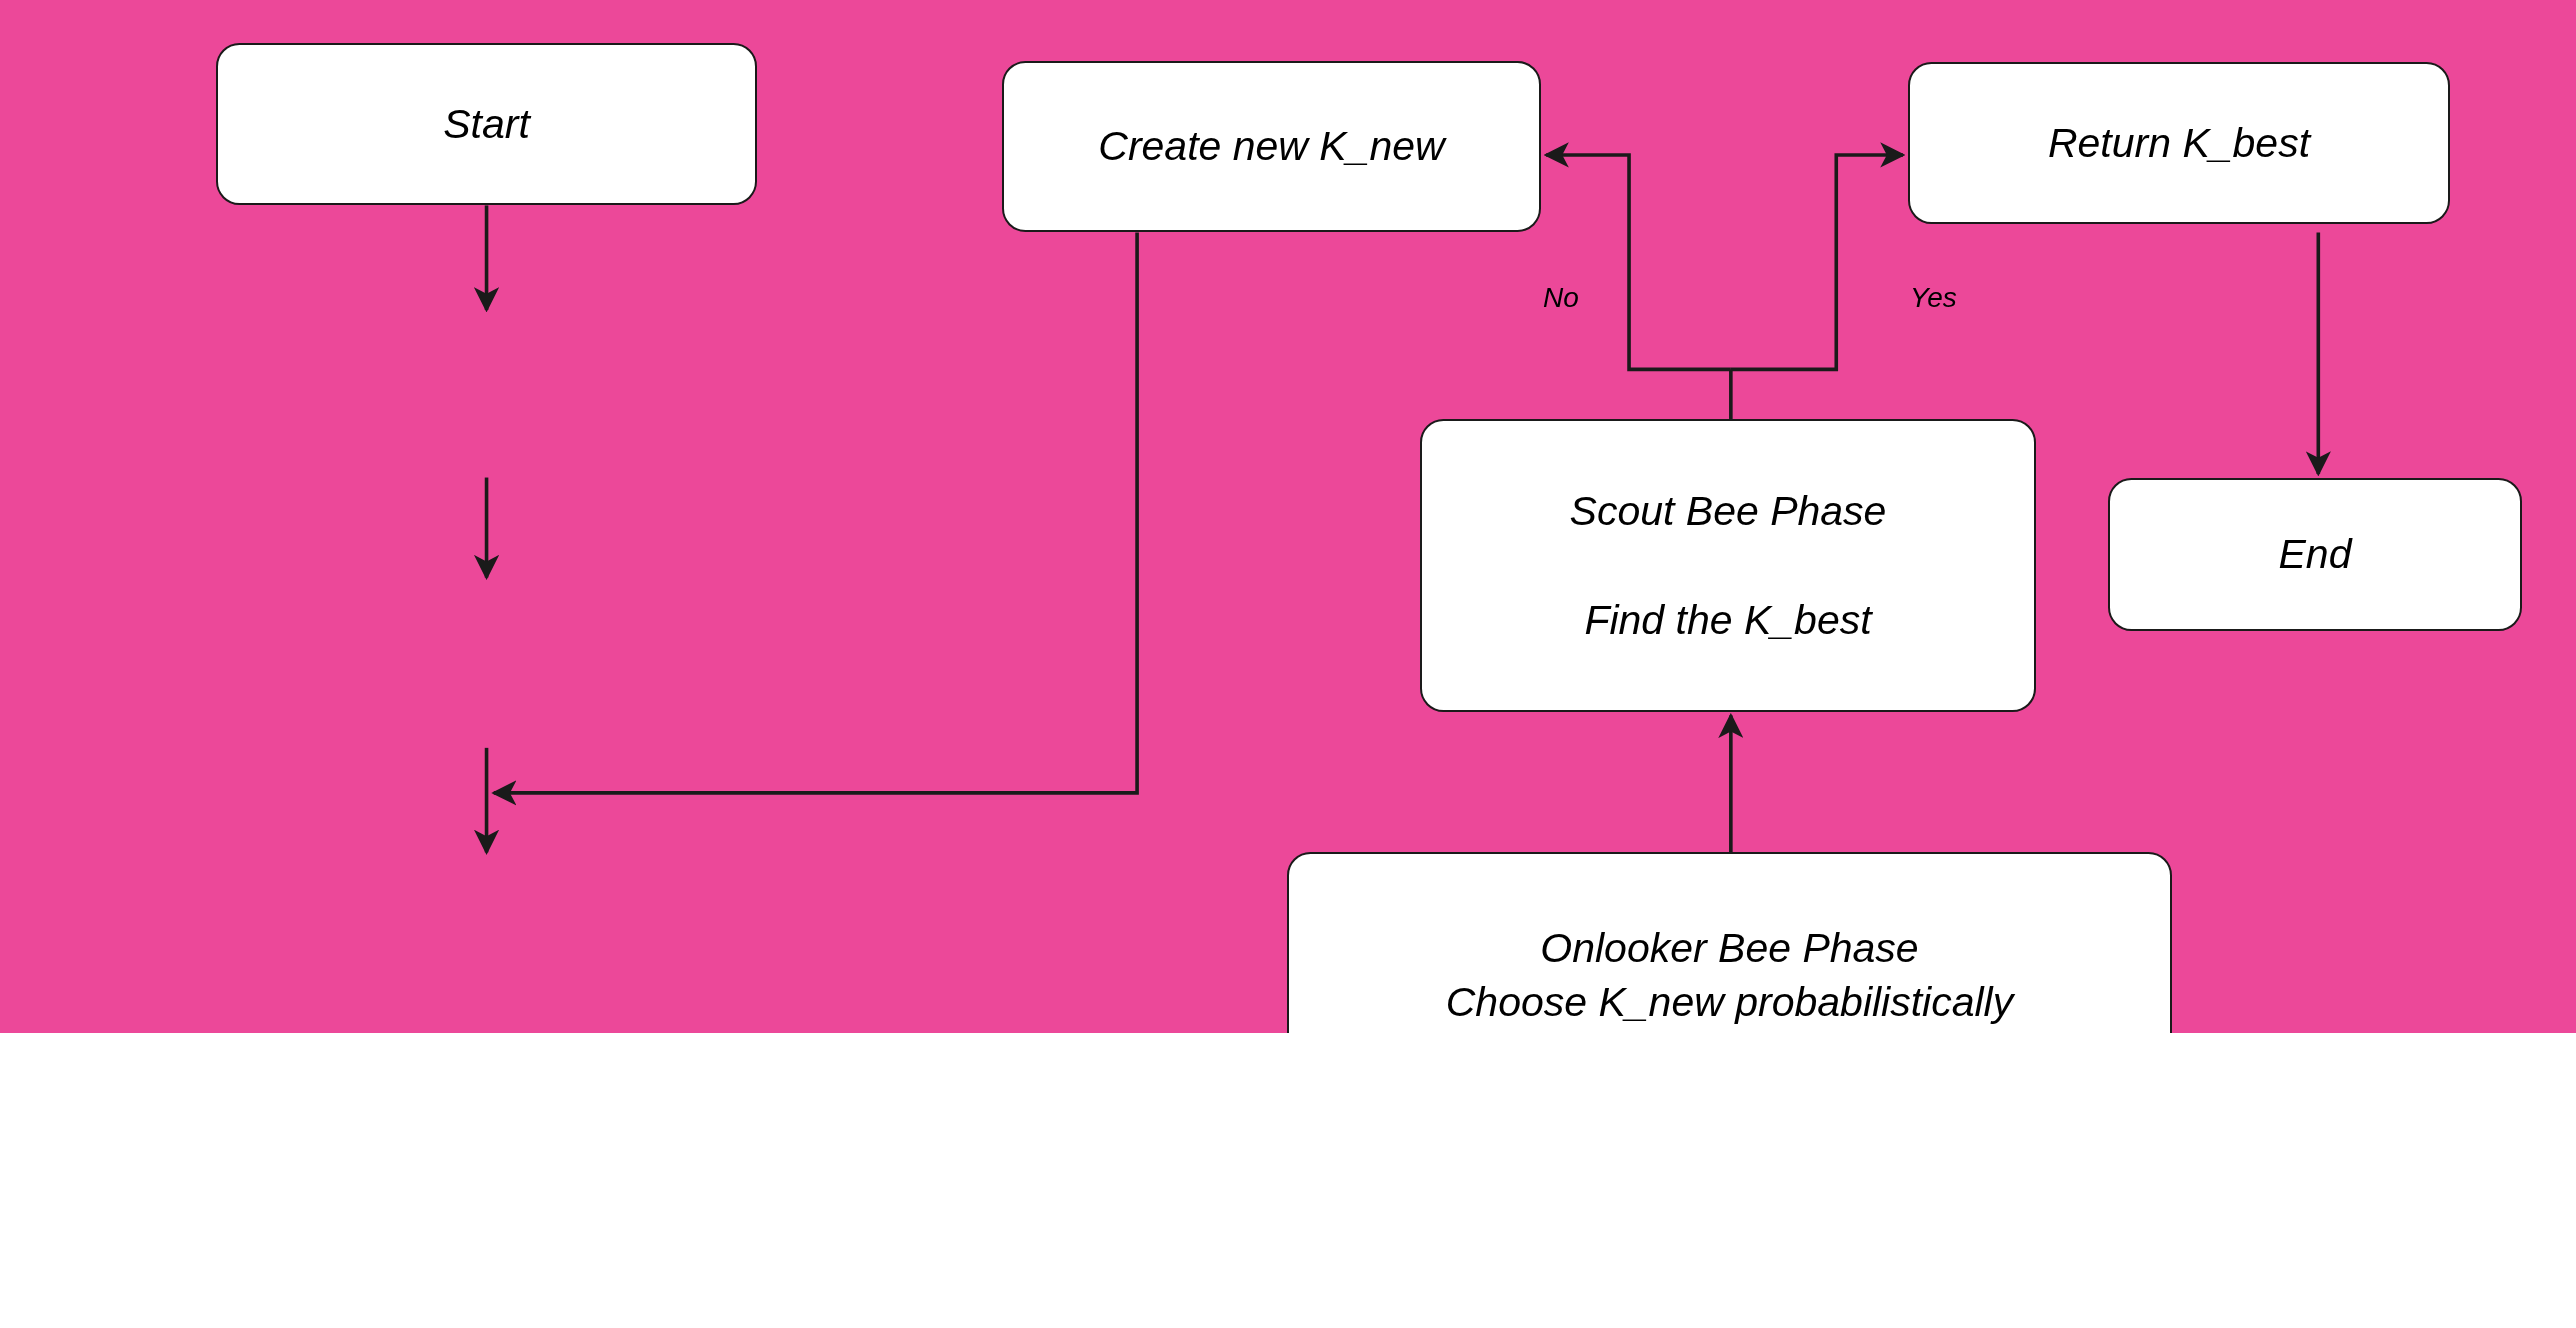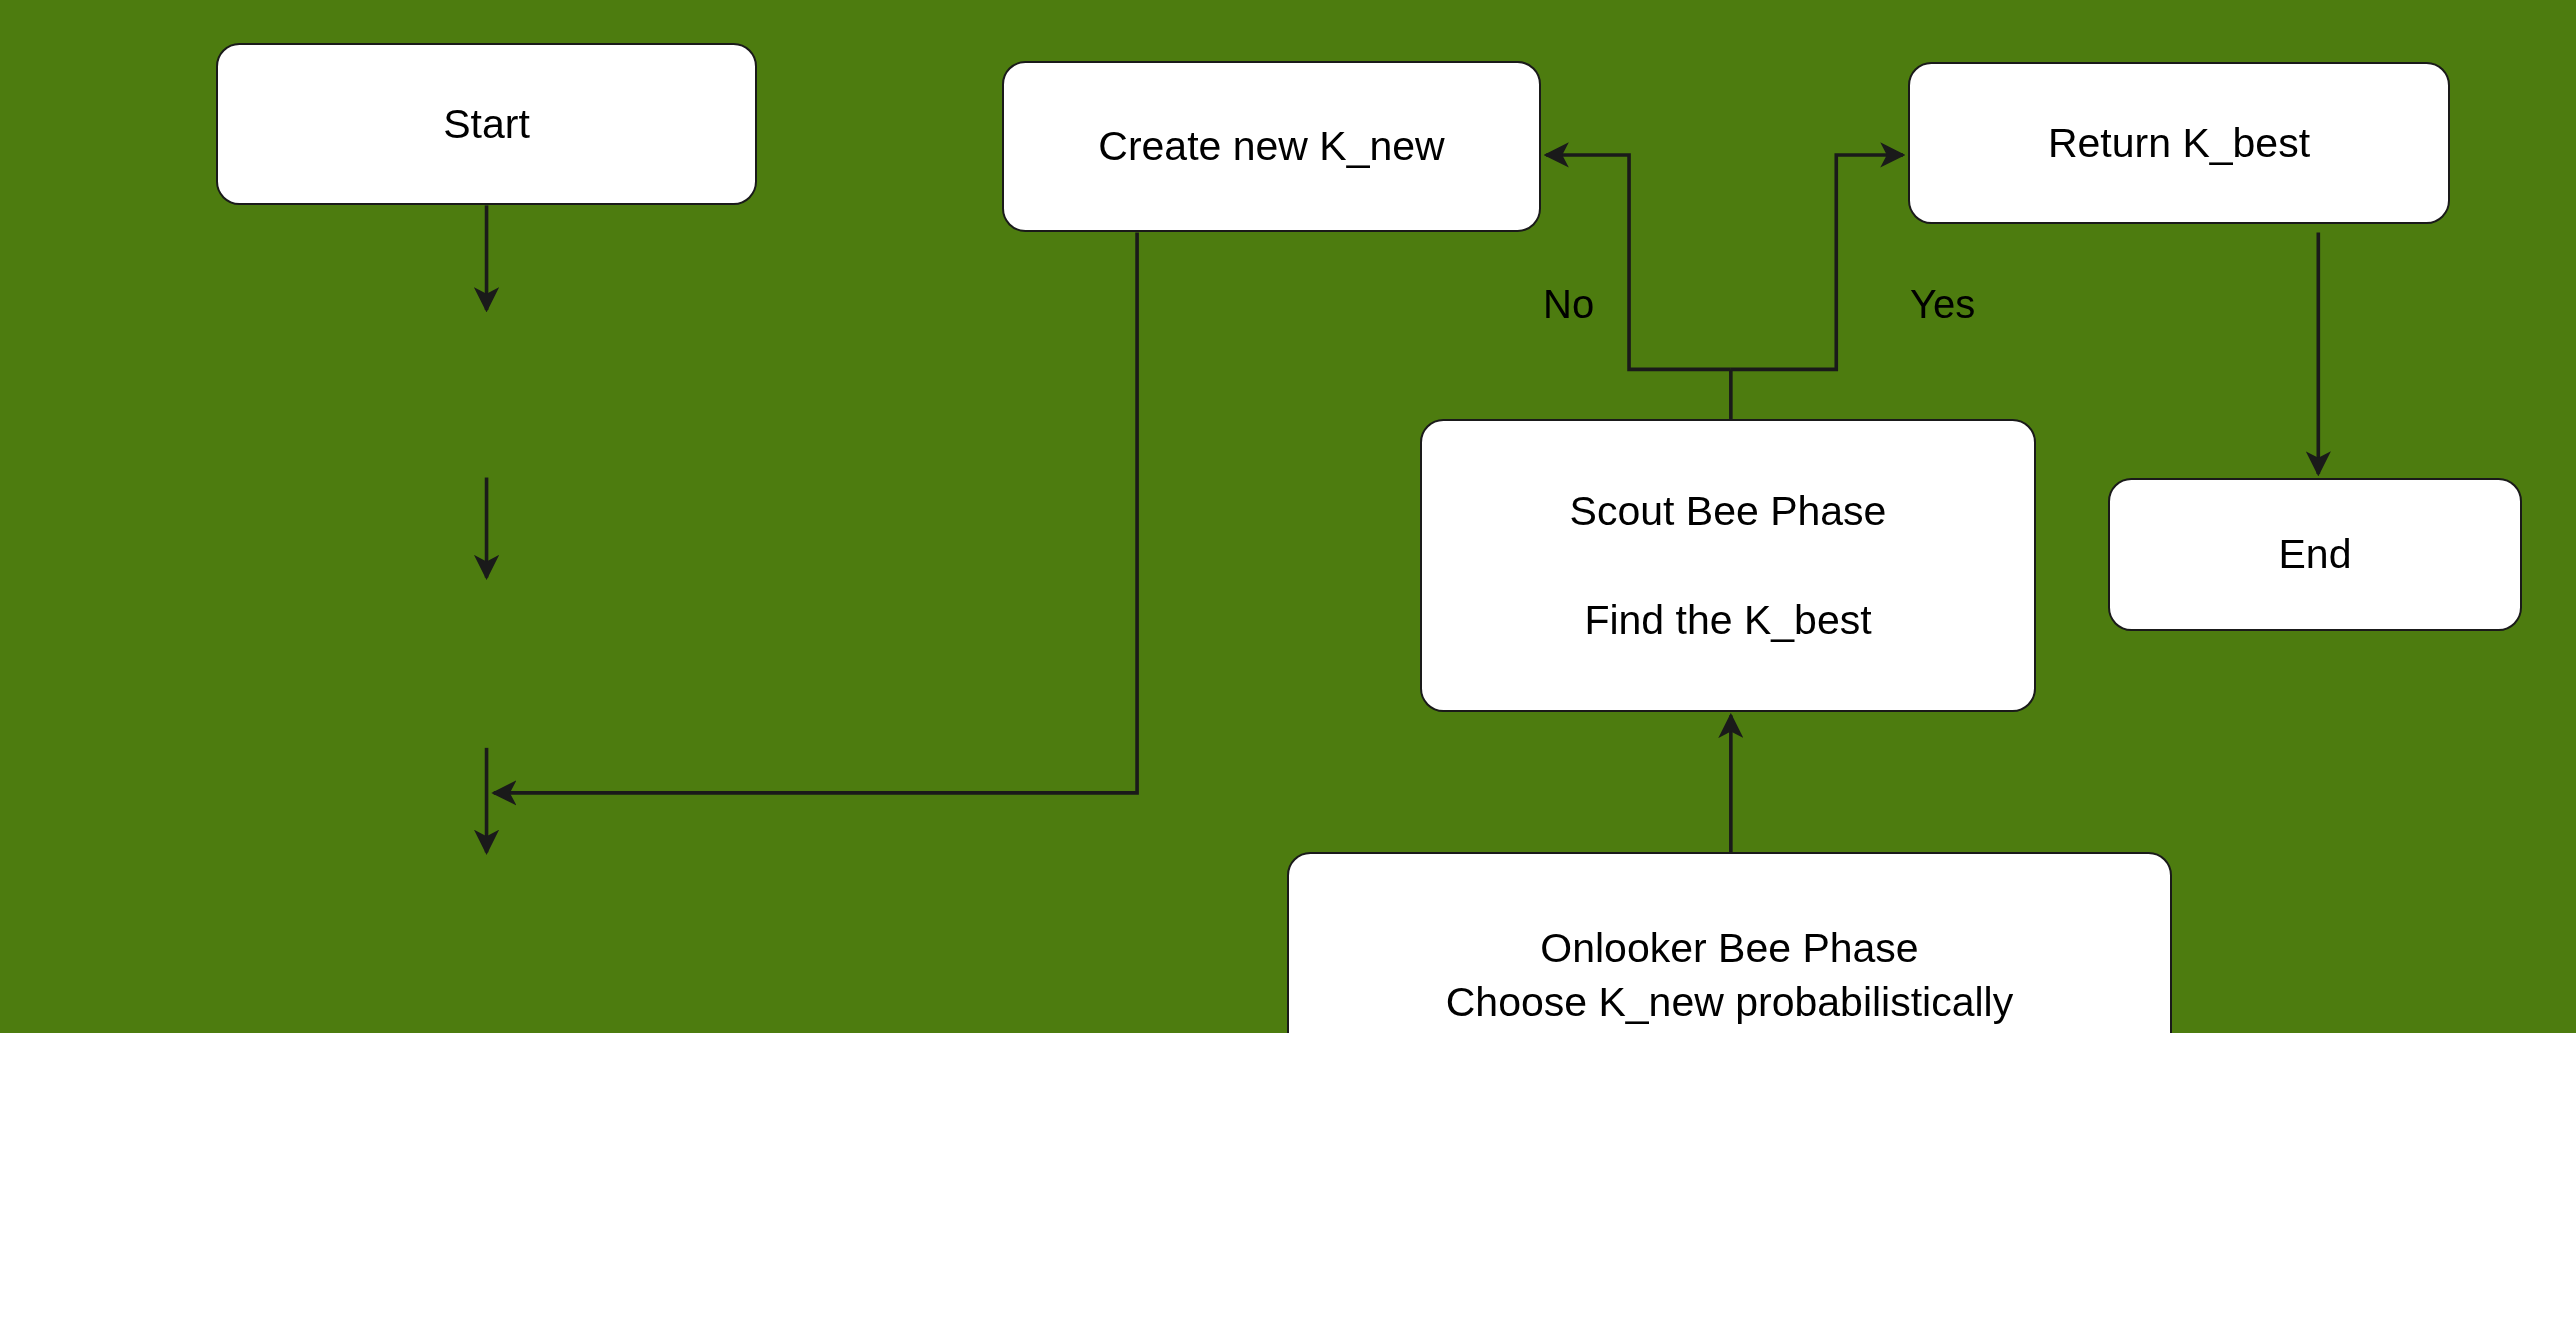--- a/index.html
+++ b/index.html
@@ -7,22 +7,23 @@
     padding: 0;
     background: #ffffff;
   }
   body {
     font-family: "Liberation Sans", sans-serif;
   }
   #canvas {
     position: relative;
     width: 2576px;
     height: 1033px;
-    background: #4d7c0f;
+    background: #ec4899;
     overflow: hidden;
+    font-style: italic;
   }
   #edges {
     position: absolute;
     left: 0;
     top: 0;
     width: 2576px;
     height: 1329px;
     pointer-events: none;
   }
   .node {
@@ -38,21 +39,21 @@
     color: #000000;
     font-size: 41px;
     line-height: 1.32;
     padding: 5.4px 12.6px;
     white-space: pre-line;
     z-index: 2;
   }
   .edge-label {
     position: absolute;
     color: #000000;
-    font-size: 40px;
+    font-size: 28px;
     line-height: 1;
     z-index: 3;
     white-space: nowrap;
     text-align: center;
   }
 </style>
 </head>
 <body>
 
 <div id="canvas">

